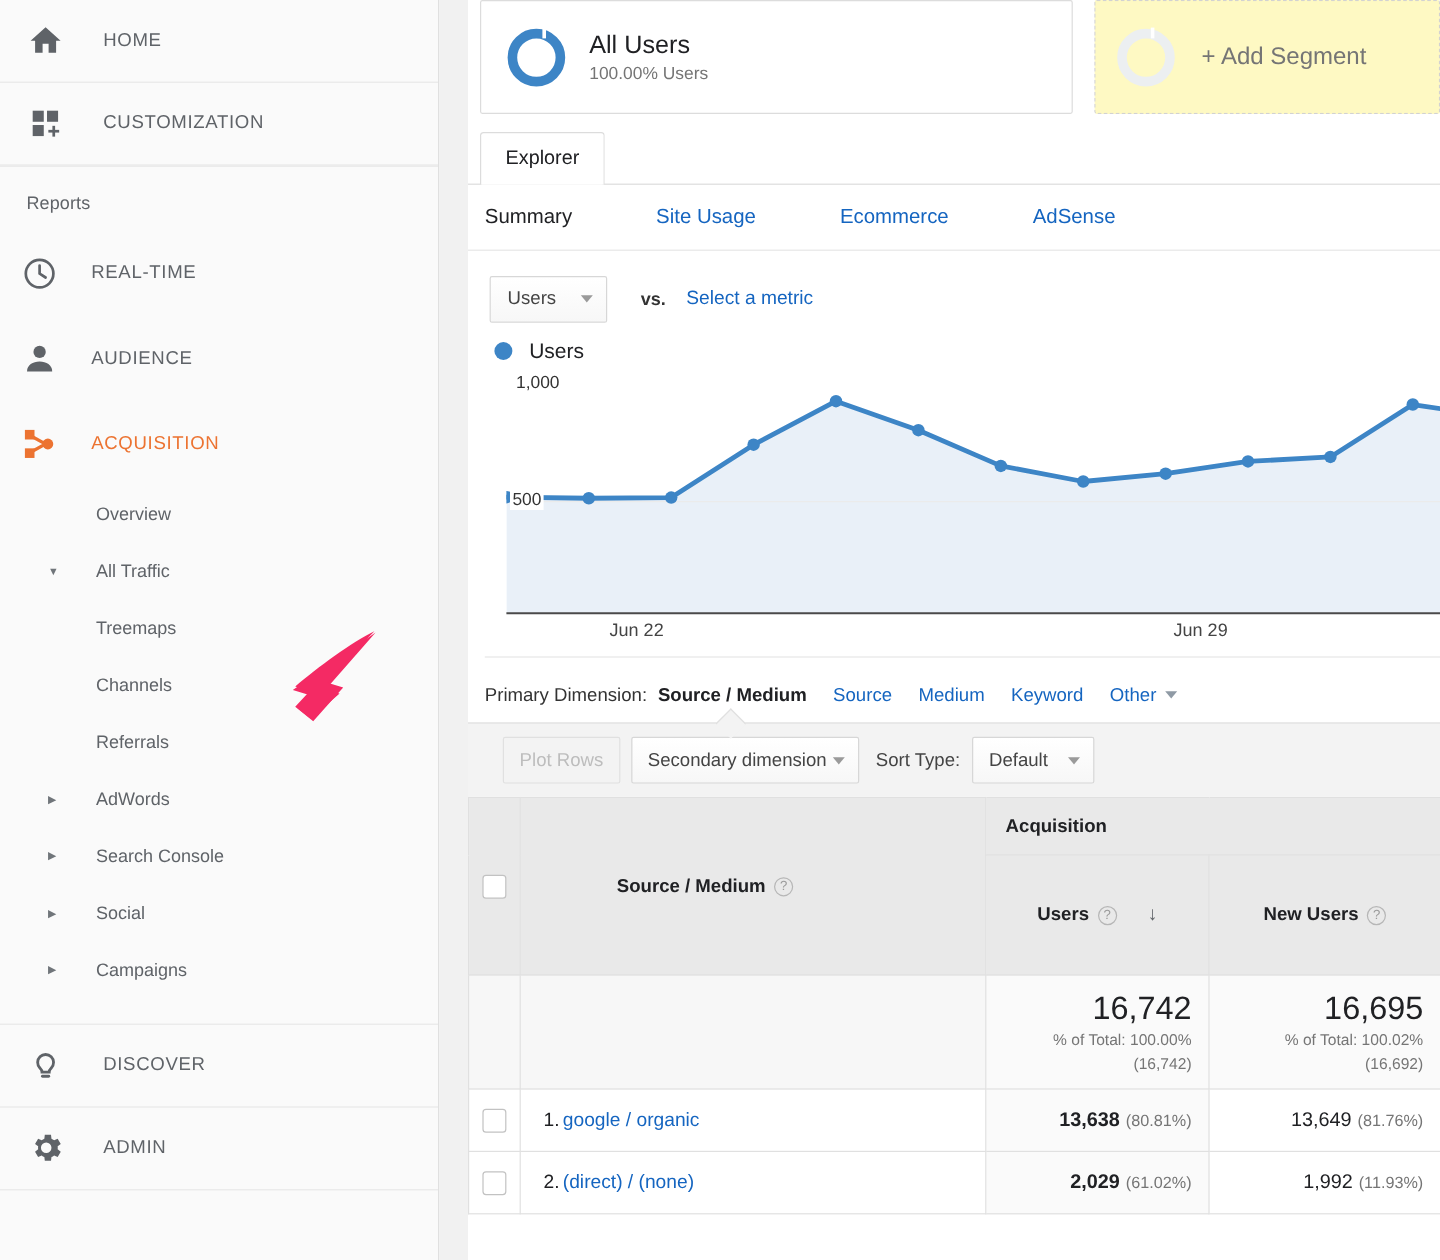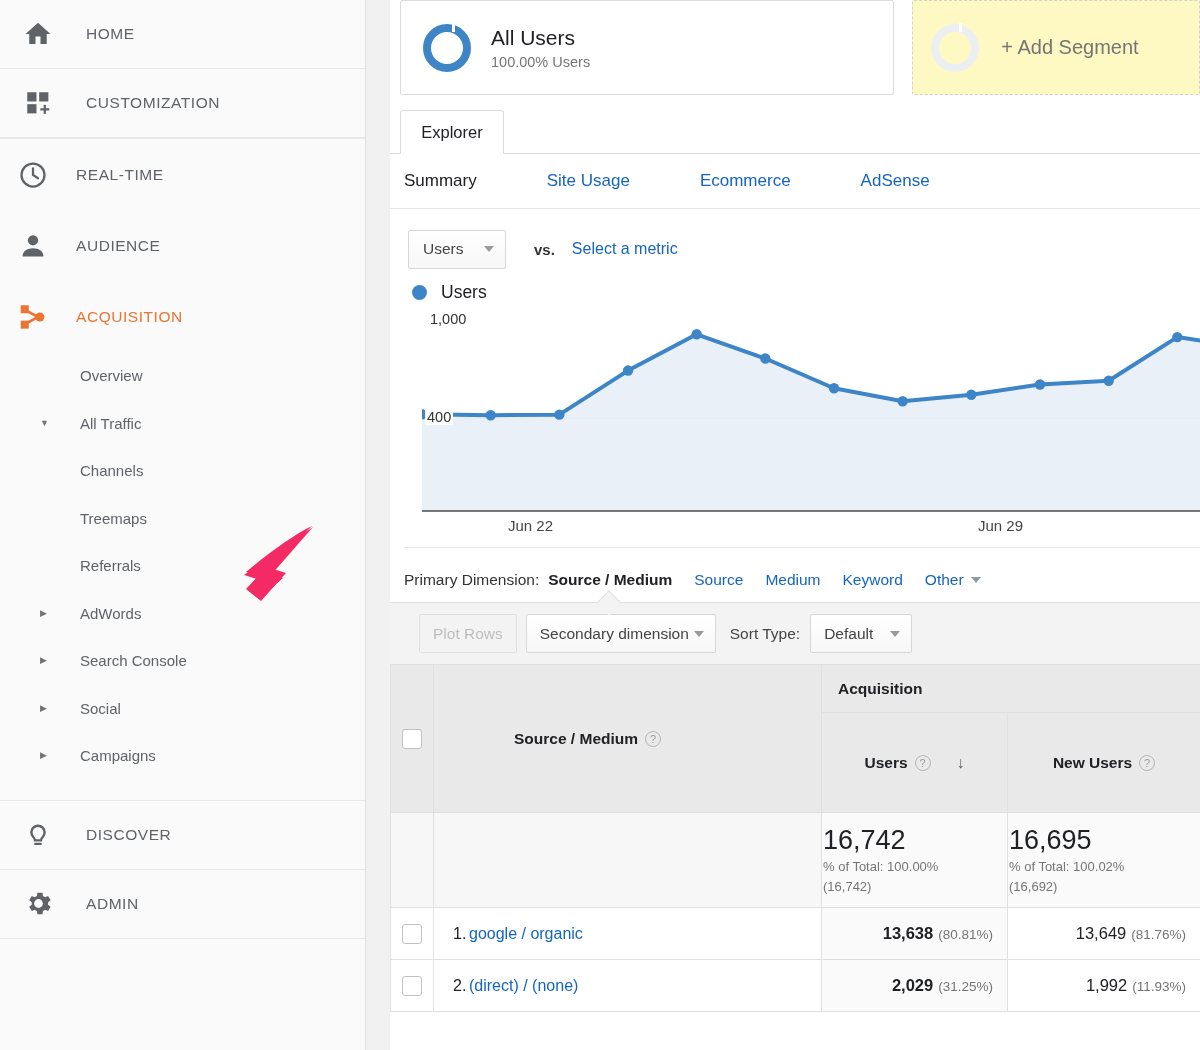--- a/index.html
+++ b/index.html
@@ -249,21 +249,21 @@
     margin-left: 7px; vertical-align: 1px;
   }
   .sortarrow { margin-left: 26px; font-size: 16px; color: #5f6368; font-weight: normal;}
   .chk {
     width: 20px; height: 20px; border: 1px solid #c2c2c2; border-radius: 3px;
     background: #fff; margin: 0 auto; cursor: pointer;
   }
   .hdr-chkcell { background: #e9e9e9; vertical-align: middle; }
   
   #total-row td { background: #f7f7f7; height: 95px; vertical-align: middle; }
-  #total-row td.tot-num { background: #fafafa; padding-right: 14px; }
+  #total-row td.tot-num { background: #fafafa; text-align: right; padding-right: 14px; }
   .tot-big { font-size: 27px; color: #202124; line-height: 30px; }
   .tot-sm { font-size: 13px; color: #757575; line-height: 17px; margin-top: 3px; }
   
   .drow td { height: 52px; background: #fff; vertical-align: middle; }
   .drow td.num { text-align: right; padding-right: 14px; }
   .idx { display:inline-block; width: 34px; padding-left: 18px; font-size: 16px; color: #202124; }
   .dimlink { font-size: 16px; color: #1565c0; cursor: pointer; }
   .numbold { font-size: 16.5px; font-weight: bold; color: #202124; }
   .numreg { font-size: 16.5px; color: #202124; }
   .numpct { font-size: 13.5px; color: #757575; margin-left: 5px; }
@@ -293,20 +293,21 @@
             <rect x="12.6" y="2" width="8.2" height="8.2"></rect>
             <rect x="2" y="12.6" width="8.2" height="8.2"></rect>
             <rect x="16.6" y="13.2" width="2" height="8"></rect>
             <rect x="13.6" y="16.2" width="8" height="2"></rect>
           </svg>
         </span>
         <span class="lbl">CUSTOMIZATION</span>
       </div>
     </div>
 
+    <div class="reports-hd">Reports</div>
 
     <div class="rep-row">
       <span class="ico">
         <svg class="ic-svg" width="30" height="30" viewBox="0 0 24 24" fill="none" stroke="#5f6368" stroke-width="1.8">
           <circle cx="12" cy="12" r="9.2"></circle>
           <path d="M12 6.6V12l4 2.6" stroke-linecap="round"></path>
         </svg>
       </span>
       <span class="lbl">REAL-TIME</span>
     </div>
@@ -337,25 +338,25 @@
       <div class="sub-row">
         <span class="tri"></span>
         <span class="sub-lbl">Overview</span>
       </div>
       <div class="sub-row">
         <span class="tri">▼</span>
         <span class="sub-lbl">All Traffic</span>
       </div>
       <div class="sub-row">
         <span class="tri"></span>
+        <span class="sub-lbl">Treemaps</span>
+      </div>
+      <div class="sub-row">
+        <span class="tri"></span>
         <span class="sub-lbl">Channels</span>
-      </div>
-      <div class="sub-row">
-        <span class="tri"></span>
-        <span class="sub-lbl">Treemaps</span>
       </div>
       <div class="sub-row">
         <span class="tri"></span>
         <span class="sub-lbl">Referrals</span>
       </div>
       <div class="sub-row">
         <span class="tri">▶</span>
         <span class="sub-lbl">AdWords</span>
       </div>
       <div class="sub-row">
@@ -463,21 +464,21 @@
               <circle cx="512.6666666666667" cy="90.26" r="5.2" fill="#3d85c6"></circle>
               <circle cx="581.3333333333334" cy="83.75" r="5.2" fill="#3d85c6"></circle>
               <circle cx="650" cy="73.52" r="5.2" fill="#3d85c6"></circle>
               <circle cx="718.6666666666667" cy="69.80000000000001" r="5.2" fill="#3d85c6"></circle>
               <circle cx="787.3333333333334" cy="26.090000000000003" r="5.2" fill="#3d85c6"></circle>
               <circle cx="856" cy="36.31999999999999" r="5.2" fill="#3d85c6"></circle>
             </g>
           <line x1="32" y1="200" x2="810" y2="200" stroke="#4a4a4a" stroke-width="1.6"></line>
         </svg>
         <div class="ylabel" id="yl-1000">1,000</div>
-        <div class="ylabel" id="yl-500">400</div>
+        <div class="ylabel" id="yl-500">500</div>
         <div class="xlabel" id="xl-1">Jun 22</div>
         <div class="xlabel" id="xl-2">Jun 29</div>
         <div id="chart-bottom-rule"></div>
       </div>
 
       <div id="primdim">
         <span class="pd-lbl">Primary Dimension:</span>
         <span class="pd-sel">Source / Medium</span>
         <span class="pd-link">Source</span>
         <span class="pd-link">Medium</span>
@@ -557,21 +558,21 @@
           </tr>
 
           <tr class="drow">
             <td>
                 <div class="chk"></div>
               </td>
             <td>
               <span class="idx">2.</span><span class="dimlink">(direct) / (none)</span>
             </td>
             <td class="num alt">
-              <span class="numbold">2,029</span><span class="numpct">(31.25%)</span>
+              <span class="numbold">2,029</span><span class="numpct">(61.02%)</span>
             </td>
             <td class="num">
               <span class="numreg">1,992</span><span class="numpct">(11.93%)</span>
             </td>
           </tr>
         </tbody>
       </table>
 
     </div>
   </div>

